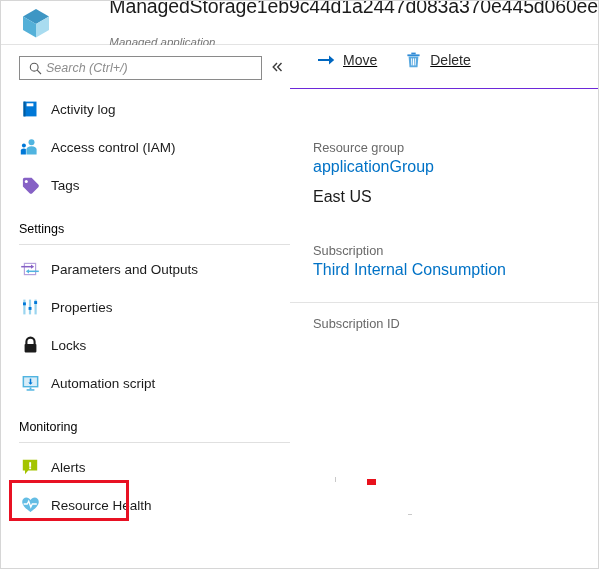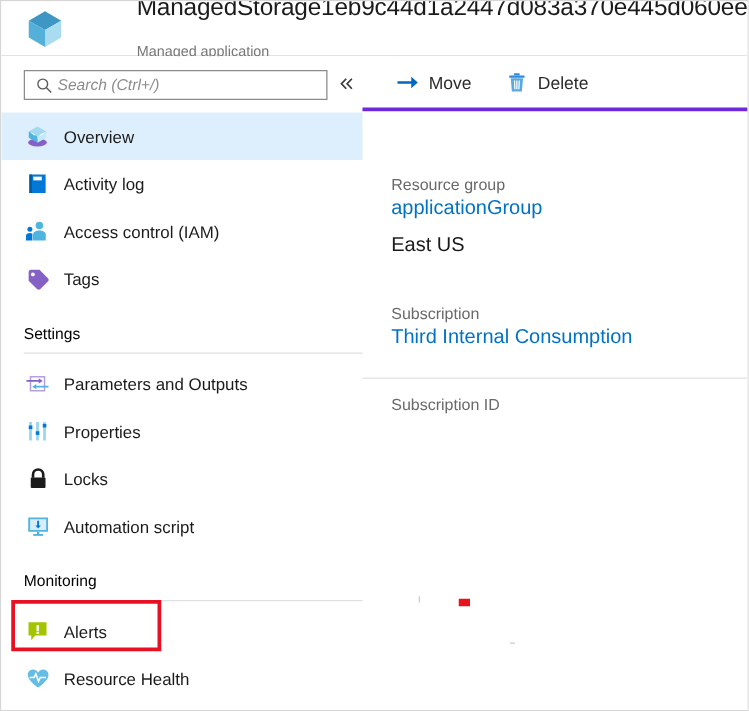--- a/index.html
+++ b/index.html
@@ -54,20 +54,21 @@
     font-size: 19.5px;
     color: #1b1b1b;
     letter-spacing: -0.15px;
     white-space: nowrap;
   }
   .header-sub {
     font-size: 11.5px;
     color: #767676;
     margin-top: 20px;
     white-space: nowrap;
+    font-style: italic;
   }
 
   
   .leftpane {
     position: absolute;
     left: 0;
     top: 44px;
     width: 315px;
     bottom: 0;
     background: #ffffff;
@@ -190,24 +191,25 @@
   .rightpane {
     position: absolute;
     left: 289px;
     top: 44px;
     right: 0;
     bottom: 0;
     background: #ffffff;
   }
   .toolbar {
     height: 44px;
-    border-bottom: 3px solid #6d28d9;
-    display: flex;
-    align-items: center;
-    box-sizing: border-box;
+    border-bottom: 1px solid #6d28d9;
+    display: flex;
+    align-items: flex-start;
+    box-sizing: border-box;
+    text-decoration: underline;
   }
   .tb-btn {
     display: flex;
     align-items: center;
     height: 30px;
     padding: 0 6px;
     margin-left: 14px;
     cursor: pointer;
     user-select: none;
   }
@@ -301,33 +303,20 @@
       <div class="collapse-btn">
         <svg width="14" height="14" viewBox="0 0 14 14">
           <polyline points="7,3 3.2,7 7,11" fill="none" stroke="#3b3b3b" stroke-width="1.4"></polyline>
           <polyline points="11.5,3 7.7,7 11.5,11" fill="none" stroke="#3b3b3b" stroke-width="1.4"></polyline>
         </svg>
       </div>
     </div>
 
     <div class="nav-list">
 
-      <div class="nav-item selected">
-        <span class="nav-icon">
-          <svg width="20" height="20" viewBox="0 0 20 20">
-            <ellipse cx="10" cy="15" rx="7.5" ry="3.2" fill="#8661c5"></ellipse>
-            <polygon points="10,2.2 17,6.2 10,10.2 3,6.2" fill="#a3d9ee"></polygon>
-            <polygon points="3,6.2 10,10.2 10,15.2 3,11.2" fill="#50b4e0"></polygon>
-            <polygon points="17,6.2 17,11.2 10,15.2 10,10.2" fill="#c5e9f7"></polygon>
-            <line x1="5" y1="7.4" x2="8" y2="9.1" stroke="#ffffff" stroke-width="0.7"></line>
-            <line x1="12" y1="9.2" x2="15" y2="7.5" stroke="#ffffff" stroke-width="0.7"></line>
-          </svg>
-        </span>
-        <span class="nav-label">Overview</span>
-      </div>
 
       <div class="nav-item">
         <span class="nav-icon">
           <svg width="18" height="18" viewBox="0 0 18 18">
             <rect x="2.5" y="1.6" width="13" height="14.8" fill="#0078d7"></rect>
             <rect x="5.6" y="3.3" width="6.8" height="3.0" fill="#ffffff"></rect>
             <rect x="2.5" y="1.6" width="2.0" height="14.8" fill="#005a9e"></rect>
           </svg>
         </span>
         <span class="nav-label">Activity log</span>

